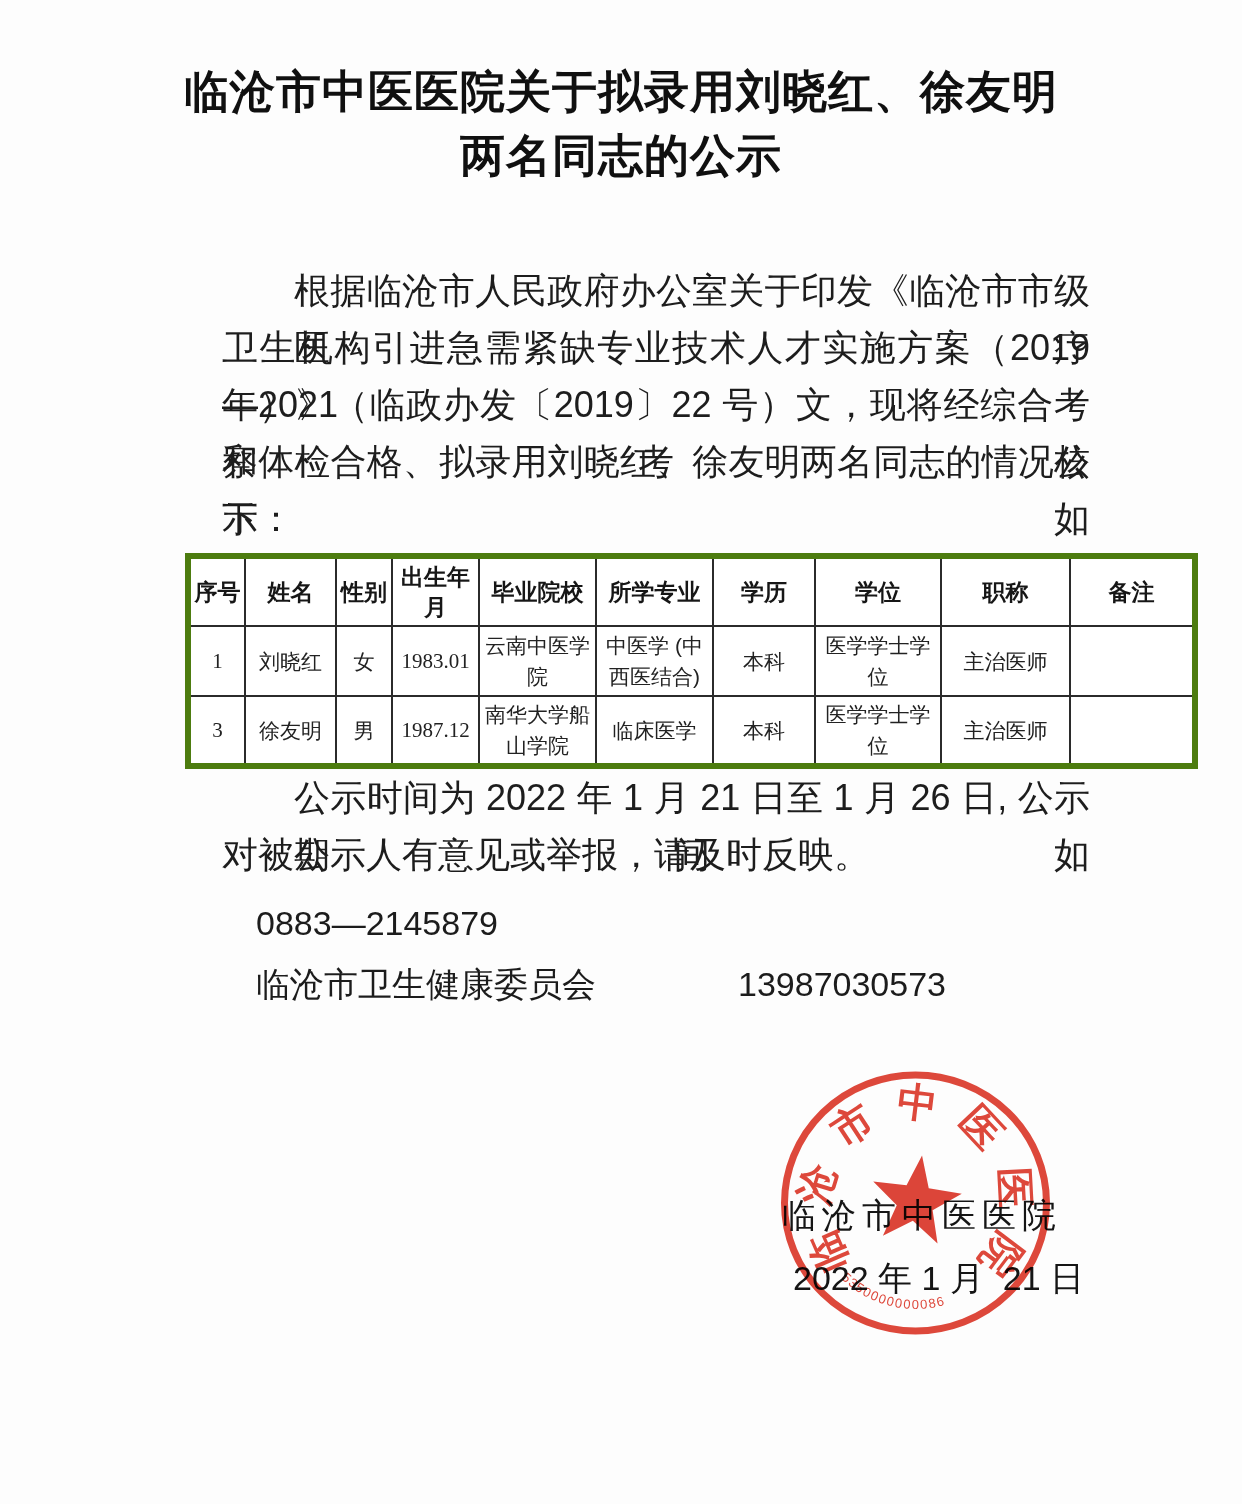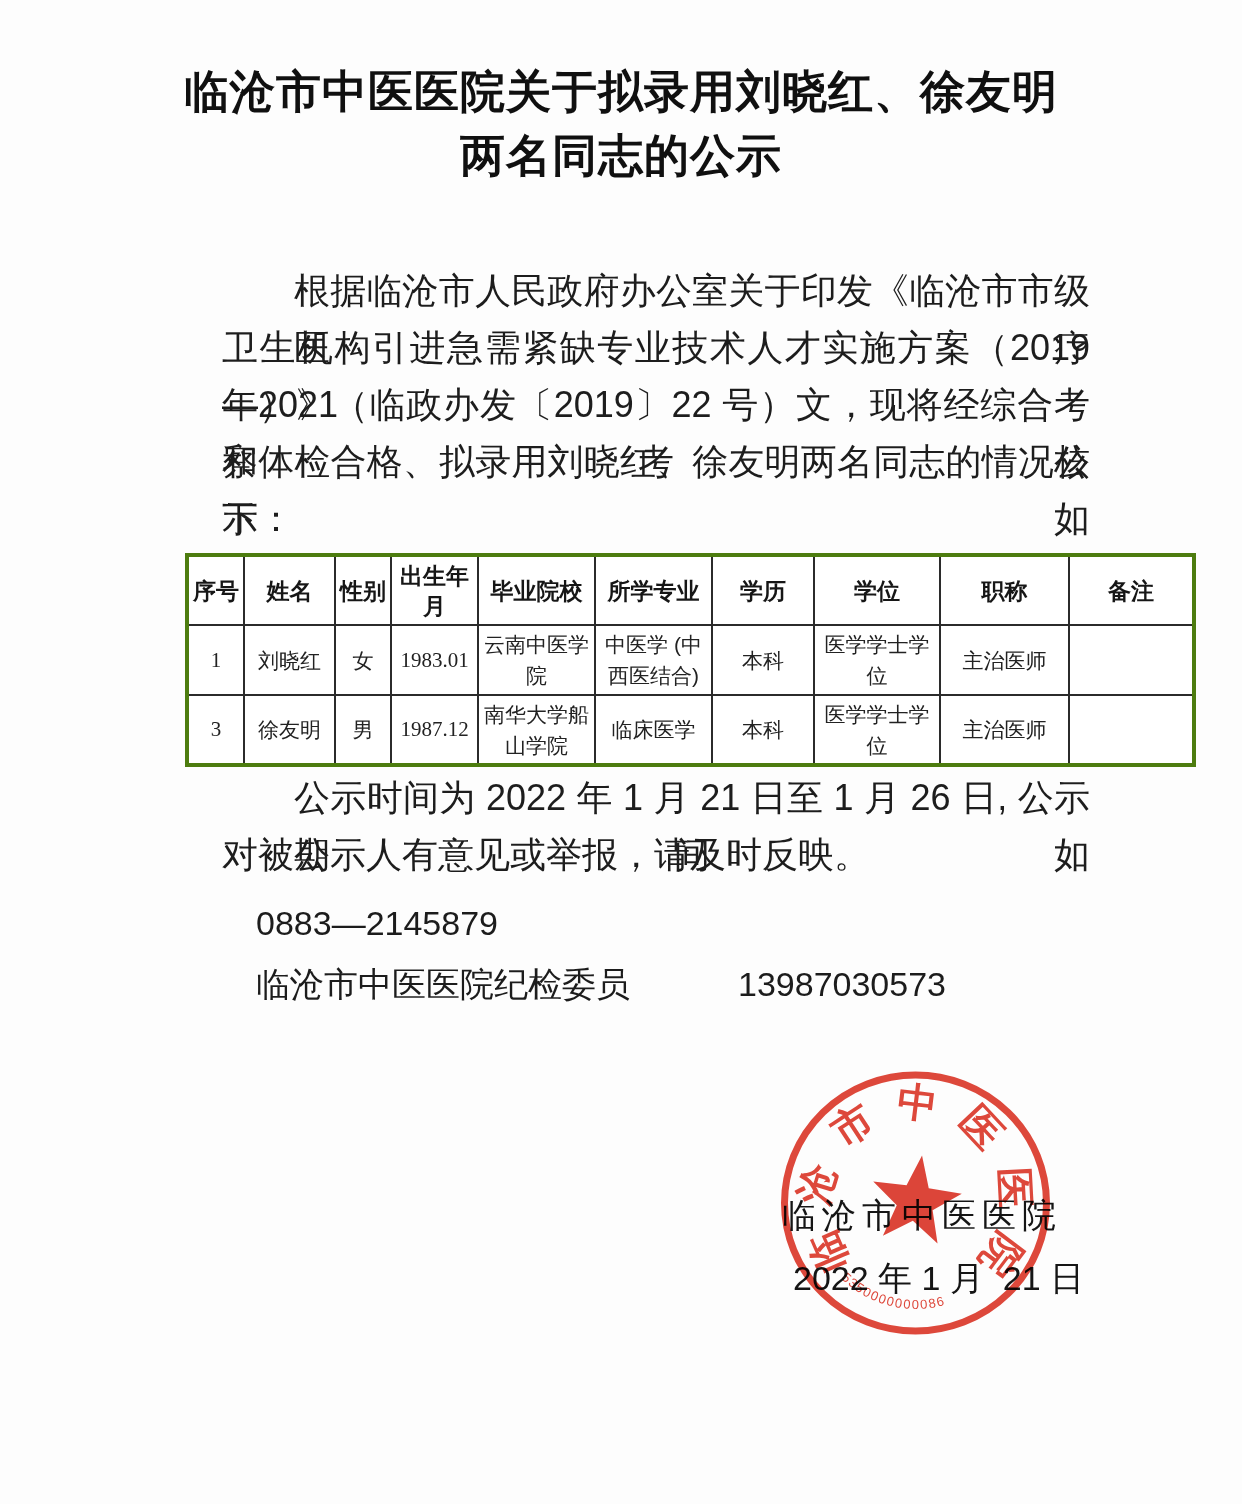--- a/index.html
+++ b/index.html
@@ -31,21 +31,21 @@
   }
   .para .line.indent{padding-left:72px;}
   .para .line.indent.justify{width:796px;}
   #para1{top:262px;}
   #para2{top:769px;}
   
   .roster{
     position:absolute;left:185px;top:553px;
     width:1007px;height:212px;
     border-collapse:collapse;table-layout:fixed;
-    border:4px solid #4d7c0f;
+    border:6px solid #4d7c0f;
     background:#fff;
   }
   .roster th,.roster td{
     border:2px solid #2b2b2b;
     text-align:center;vertical-align:middle;
     padding:1px 3px;overflow:hidden;
   }
   .roster th{font-size:23px;font-weight:700;line-height:30px;color:#161616;}
   .roster td{font-size:21px;line-height:31px;color:#222;}
   .roster tr{height:70px;}
@@ -147,21 +147,21 @@
   <div class="para" id="para2">
     <div class="line indent justify">公示时间为 2022 年 1 月 21 日至 1 月 26 日, 公示期间如</div>
     <div class="line">对被公示人有意见或举报，请及时反映。</div>
   </div>
 
   <div class="contacts">
     <div class="contact-row">
       <span class="contact-phone">0883—2145879</span>
     </div>
     <div class="contact-row">
-      <span class="contact-org">临沧市中医医院纪检委员</span>
+      <span class="contact-org">临沧市卫生健康委员会</span>
       <span class="contact-phone">13987030573</span>
     </div>
   </div>
 
   <div class="signoff-org">临沧市中医医院</div>
   <div class="signoff-date">2022 年 1 月  21 日</div>
 
   <svg class="seal" viewBox="0 0 277 270">
 
     <ellipse cx="138.5" cy="133" rx="131" ry="128" fill="none" stroke="#dd3a2c" stroke-width="7"></ellipse>

